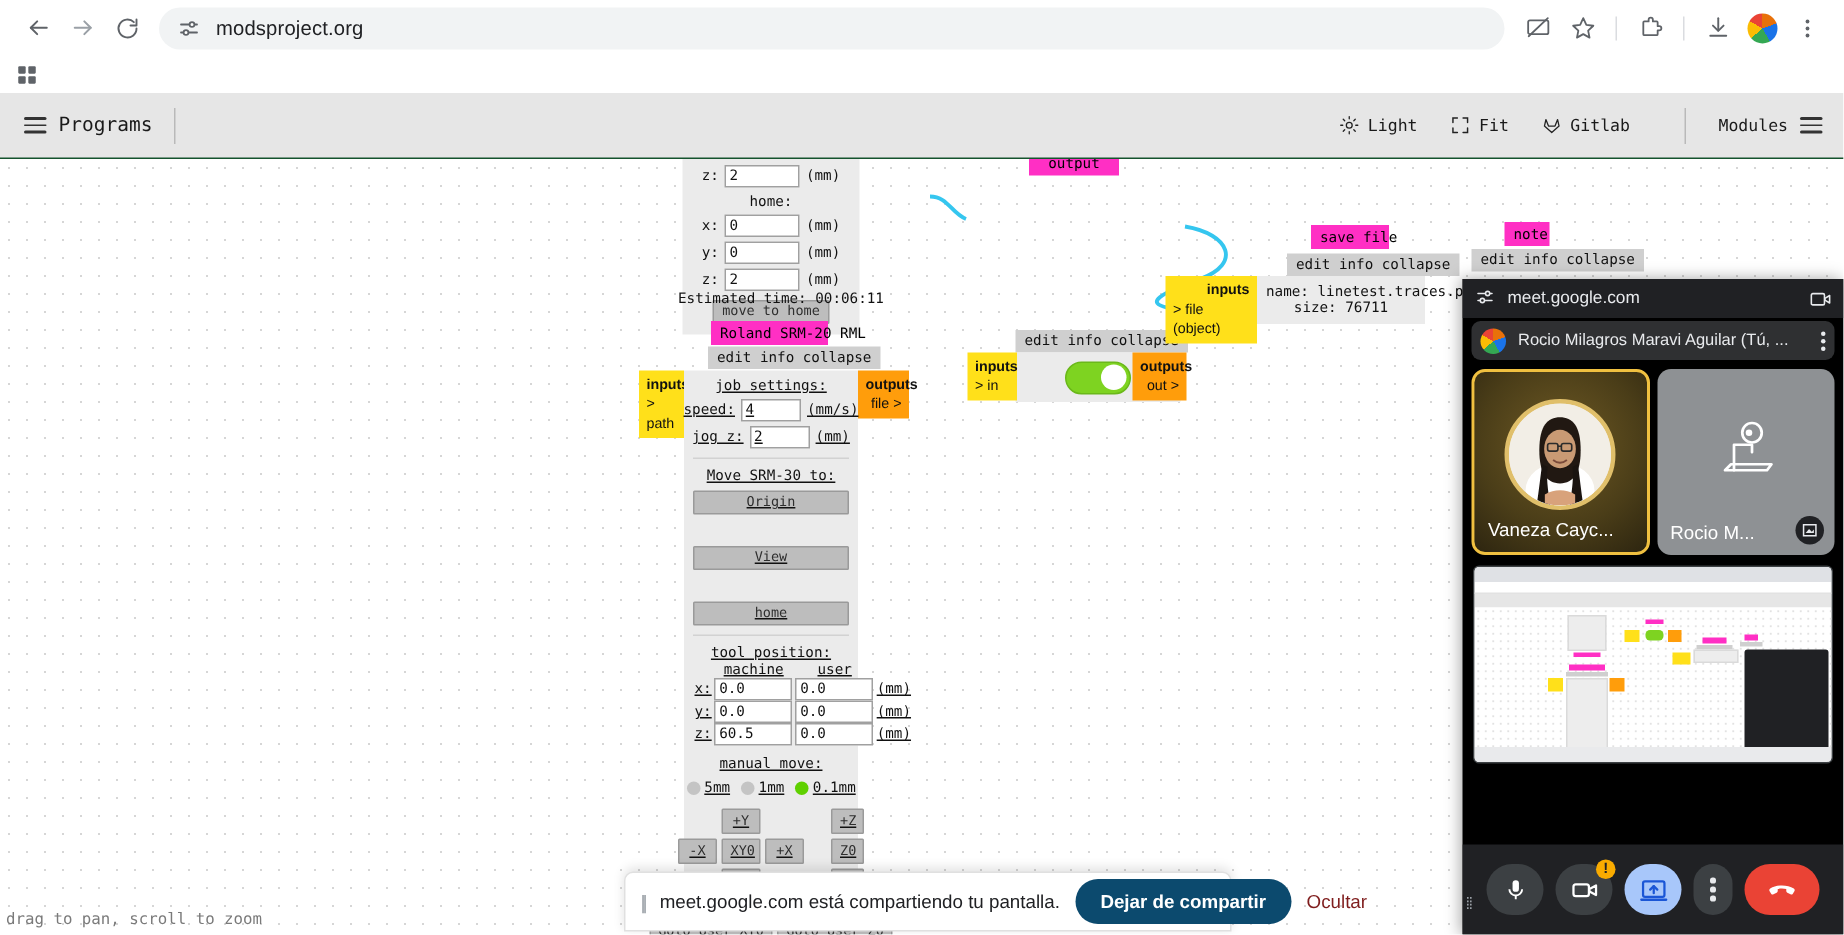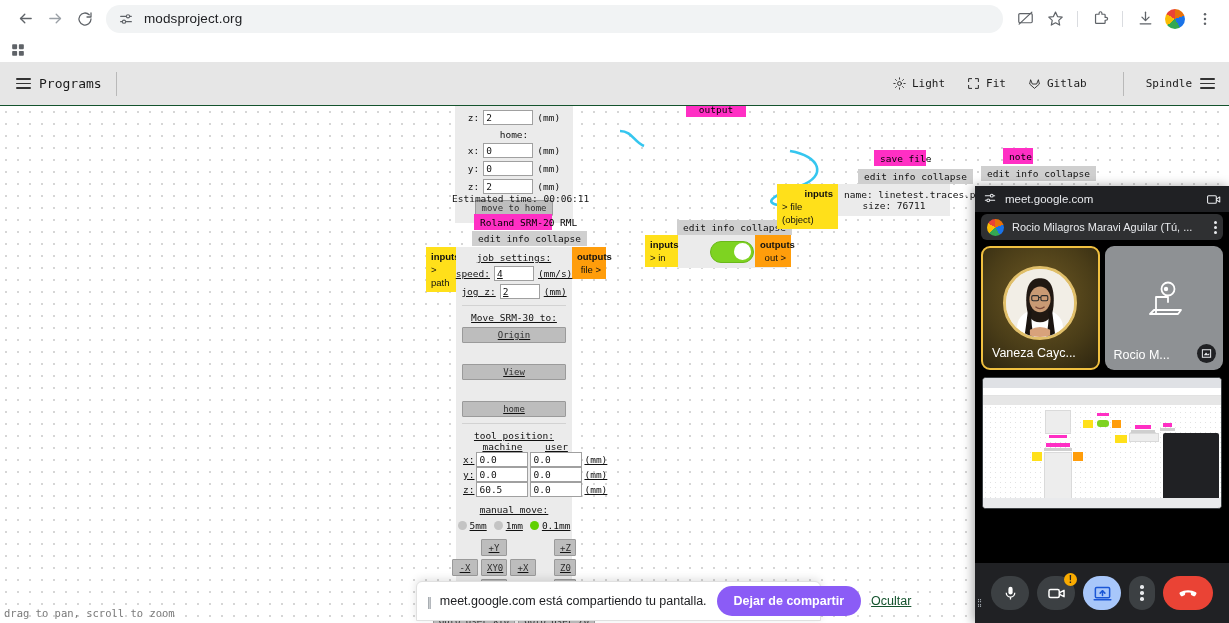--- a/index.html
+++ b/index.html
@@ -227,26 +227,26 @@
   
   #share-bar {
     position: absolute; left: 416px; top: 581px; width: 405px; height: 40px;
     background: #ffffff; border: 1px solid #e0e0e0; border-radius: 6px 6px 0 0;
     box-shadow: 0 -2px 8px rgba(0,0,0,.12);
     display: flex; align-items: center; padding: 0 10px; gap: 10px;
   }
   #share-bar .grip { color: #9aa0a6; font-size: 13px; letter-spacing: -2px; cursor: grab; }
   #share-bar .msg { font-size: 12.5px; color: #202124; white-space: nowrap; }
   #share-bar .stop {
-    margin-left: auto; background: #8b5cf6; color: #fff; border: none; border-radius: 16px;
+    margin-left: auto; background: #0c4a6e; color: #fff; border: none; border-radius: 16px;
     padding: 8px 17px; font-size: 12.5px; font-family: "Liberation Sans", sans-serif;
     font-weight: bold; cursor: pointer; white-space: nowrap;
   }
   #share-bar .hide {
-    color: #14532d; font-size: 12.5px; text-decoration: underline; cursor: pointer; white-space: nowrap;
+    color: #7f1d1d; font-size: 12.5px; cursor: pointer; white-space: nowrap;
   }
 </style>
 </head>
 <body>
 
 <div id="browser-chrome">
   <div class="nav-row">
     <div class="nav-btn">
       <svg width="17" height="17" viewBox="0 0 24 24" fill="none" stroke="#5f6368" stroke-width="1.9" stroke-linecap="round" stroke-linejoin="round">
           <line x1="20" y1="12" x2="5" y2="12"></line>
@@ -367,21 +367,21 @@
     <span class="hdr-item">
       <span>
         <svg width="13" height="13" viewBox="0 0 24 24" fill="none" stroke="#222" stroke-width="1.6" stroke-linejoin="round">
             <path d="M12 21 3 13l1.8-8L8 13h8l3.2-8L21 13z"></path>
           </svg>
       </span>
       <span>Gitlab</span>
     </span>
     <span class="hdr-divider"></span>
     <span class="hdr-item">
-      <span>Spindle</span>
+      <span>Modules</span>
       <span class="hamburger" style="margin-left:2px;margin-right:0;">
           <span></span>
           <span></span>
           <span></span>
         </span>
     </span>
   </div>
 </div>
 
 <div id="canvas">

